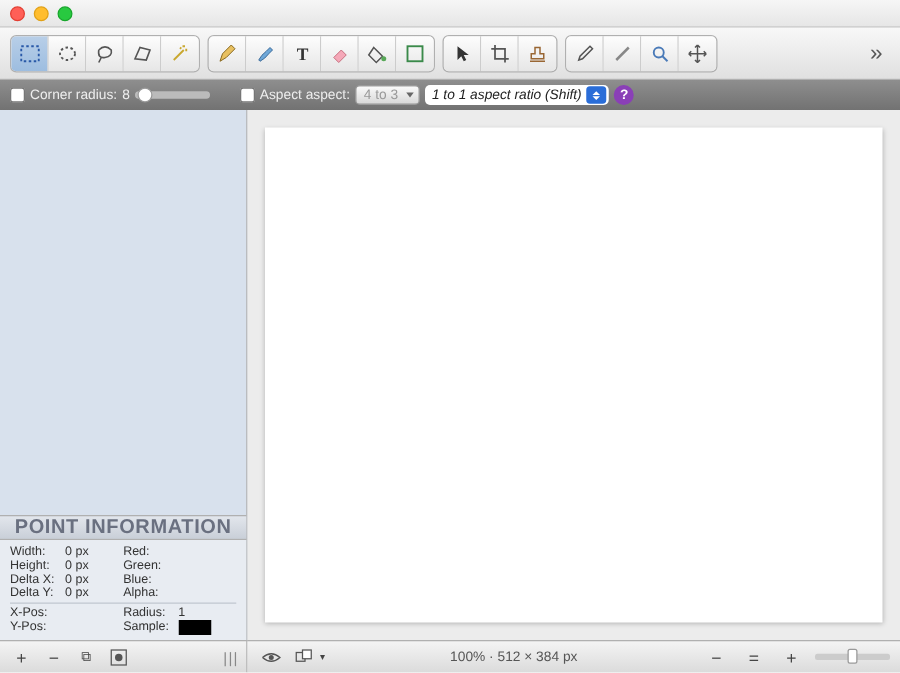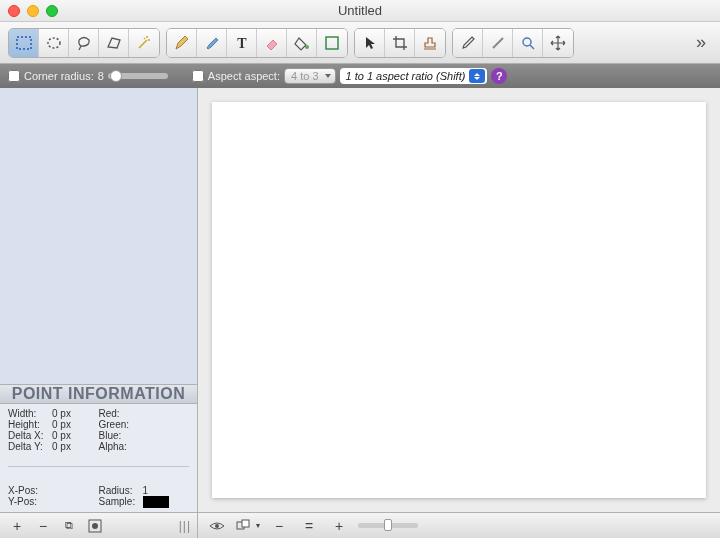--- a/index.html
+++ b/index.html
@@ -70,21 +70,20 @@
 </style>
 </head>
 <body>
 
 <div class="titlebar">
   <div class="traffic">
     <div class="tl red"></div>
     <div class="tl yellow"></div>
     <div class="tl green"></div>
   </div>
-  <div class="title">Untitled</div>
 </div>
 
 <div class="toolbar">
   <div class="tool-group">
     <div class="tool-btn selected">
       <svg viewBox="0 0 18 18">
           <rect x="2" y="3" width="14" height="12" fill="none" stroke="#2959a8" stroke-width="1.5" stroke-dasharray="2 2"></rect>
         </svg>
     </div>
     <div class="tool-btn">
@@ -251,21 +250,21 @@
       <div class="pi-row">
         <div class="pi-col">
             <span class="pi-label">Delta Y:</span>
             <span class="pi-val">0 px</span>
           </div>
         <div class="pi-col">
             <span class="pi-label">Alpha:</span>
             <span></span>
           </div>
       </div>
-      <div class="pi-row" style="border-top:1px solid #c0c6d0;margin-top:14px;padding-top:18px;">
+      <div class="pi-row" style="border-top:1px solid #c0c6d0;margin-top:2px;padding-top:2px;">
         <div class="pi-col">
             <span class="pi-label">X-Pos:</span>
             <span class="pi-val"></span>
           </div>
         <div class="pi-col">
             <span class="pi-label">Radius:</span>
             <span>1</span>
           </div>
       </div>
       <div class="pi-row">
@@ -306,20 +305,21 @@
           <circle cx="8" cy="6" r="2" fill="#555"></circle>
         </svg>
     </div>
     <div class="b-btn" style="width:auto;">
       <svg width="18" height="14" viewBox="0 0 18 14">
           <rect x="1" y="3" width="7" height="7" fill="none" stroke="#555"></rect>
           <rect x="6" y="1" width="7" height="7" fill="#fff" stroke="#555"></rect>
         </svg>
       <span style="font-size:8px;margin-left:2px;">▾</span>
     </div>
+    <div class="status-center">100% · 512 × 384 px</div>
     <div class="b-btn">−</div>
     <div class="b-btn">=</div>
     <div class="b-btn">+</div>
     <div class="zoom-slider">
         <div class="thumb"></div>
       </div>
   </div>
 </div>
 
 </body></html>

